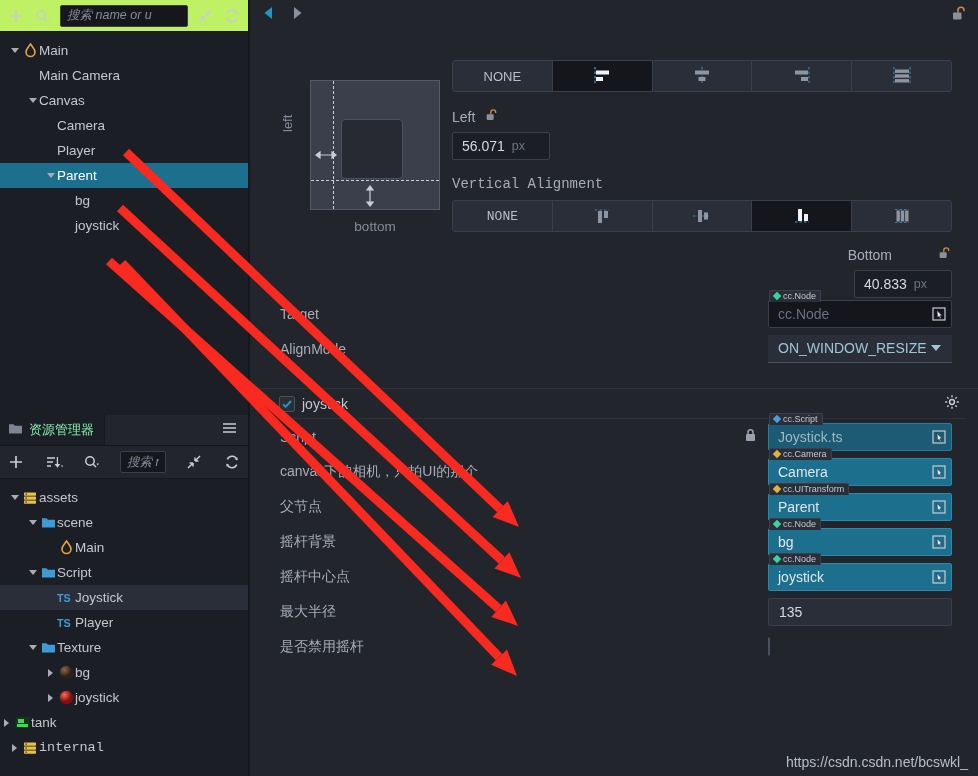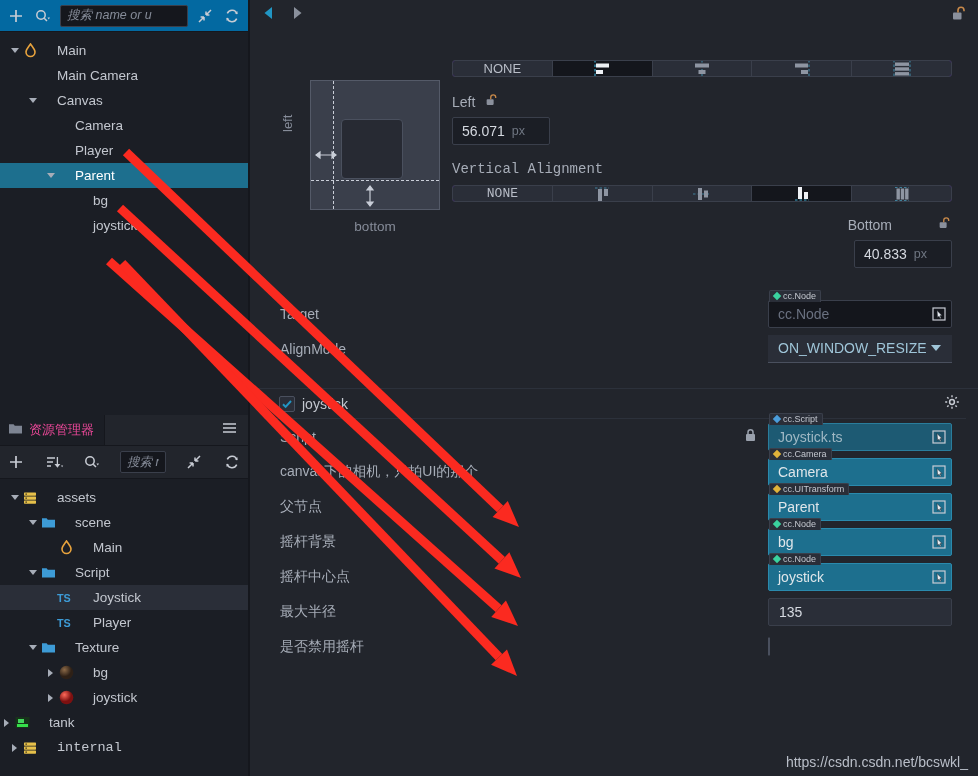--- a/index.html
+++ b/index.html
@@ -14,21 +14,21 @@
   
   .left-col {
     position: absolute; left: 0; top: 0;
     width: 250px; height: 776px;
     background: #1b1e25;
     border-right: 2px solid #15171d;
   }
 
   
   .hier-toolbar {
-    height: 32px; background: #0369a1;
+    height: 32px; background: #bef264;
     display: flex; align-items: center; padding: 0 6px; gap: 7px;
     border-bottom: 1px solid #15171d;
   }
   .tb-icon {
     width: 20px; height: 20px; display: flex;
     align-items: center; justify-content: center;
     color: #c8ccd4; flex: 0 0 auto;
   }
   .tb-icon svg { display:block; }
   .search-box {
@@ -51,34 +51,34 @@
   .tree-row {
     height: 25px; display: flex; align-items: center;
     font-size: 13.5px; color: #c3c7cf; position: relative;
     white-space: nowrap;
   }
   .tree-row.sel { background: #1d6f8e; color: #ffffff; }
   .tw { width: 13px; display:flex; align-items:center; justify-content:center; flex:0 0 13px;}
   .caret-d { width:0;height:0;border-left:4.5px solid transparent;border-right:4.5px solid transparent;border-top:5.5px solid #a7adb8;}
   .caret-r { width:0;height:0;border-top:4.5px solid transparent;border-bottom:4.5px solid transparent;border-left:5.5px solid #a7adb8;}
   .node-ico { width: 18px; display:flex;align-items:center;justify-content:center;flex:0 0 18px; }
-  .lbl { margin-left: 18px; }
+  .lbl { margin-left: 0; }
 
   
   .assets-panel {
     position: absolute; top: 415px; left: 0; right: 0; bottom: 0;
     background: #1b1e25;
   }
   .assets-tabbar {
     height: 31px; background: #22252c; display: flex; align-items: stretch;
     border-bottom: 1px solid #15171d;
   }
   .assets-tab {
     background: #1b1e25; display: flex; align-items: center;
-    padding: 0 10px 0 8px; gap: 6px; font-size: 13px; color: #ec4899;
+    padding: 0 10px 0 8px; gap: 6px; font-size: 13px; color: #86efac;
     border-right: 1px solid #15171d;
   }
   .tabbar-spacer { flex: 1 1 auto; display:flex; align-items:center; justify-content:flex-end; padding-right:10px;}
   .assets-toolbar {
     height: 33px; background: #22252c;
     display: flex; align-items: center; padding: 0 6px; gap: 18px;
     border-bottom: 1px solid #15171d;
   }
   .assets-tree { padding-top: 6px; overflow: hidden; }
   .assets-tree .tree-row.sel2 { background: #2a2e38; }
@@ -127,21 +127,21 @@
     position: absolute; left: 4px; top: 65px; width: 22px; height: 10px;
   }
   .arrow-v {
     position: absolute; left: 54px; bottom: 2px; width: 10px; height: 22px;
   }
 
   
   .align-block { position: absolute; left: 200px; top: 30px; right: 26px; }
   .seg-group {
     display: flex; border: 1px solid #3a3f4b; border-radius: 3px;
-    height: 17px; overflow: hidden; background: #4c1d95;
+    height: 32px; overflow: hidden; background: #4c1d95;
   }
   .seg {
     flex: 1 1 0; display: flex; align-items: center; justify-content: center;
     border-right: 1px solid #3a3f4b; color: #b9bec8; font-size: 13px;
     background: #2a2e38;
   }
   .seg:last-child { border-right: none; }
   .seg.active { background: #14161c; }
 
   .field-label {

